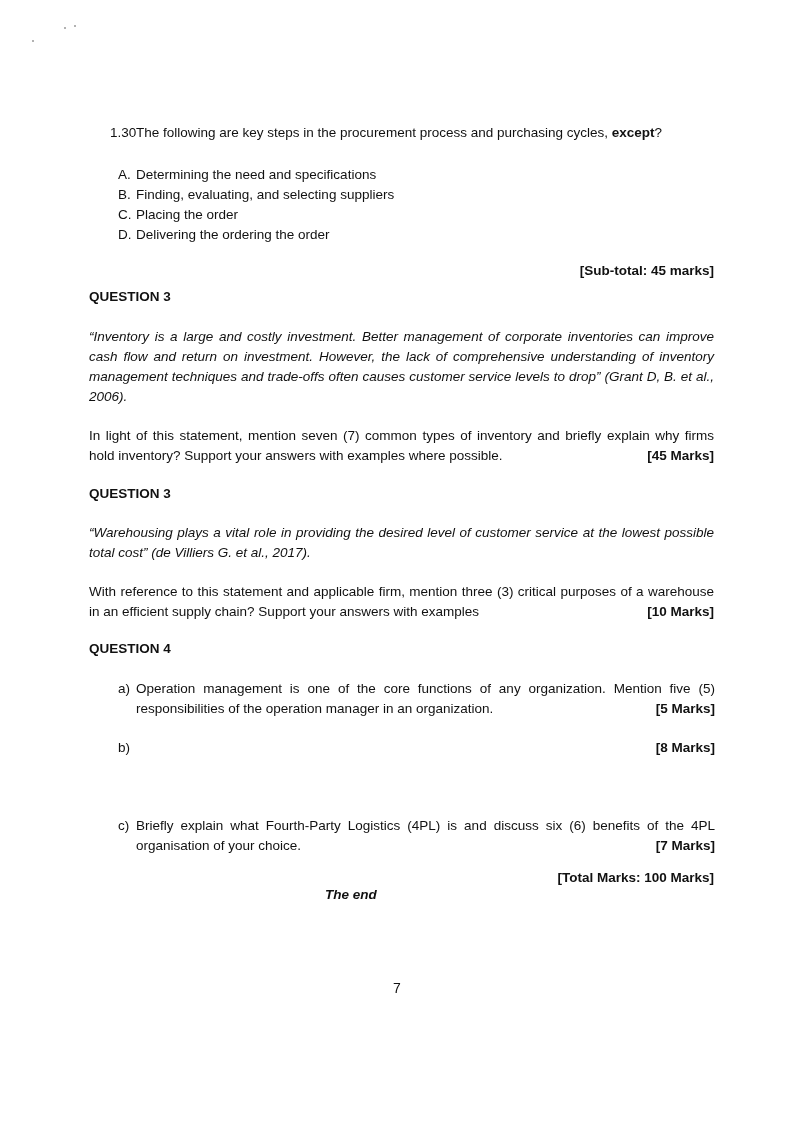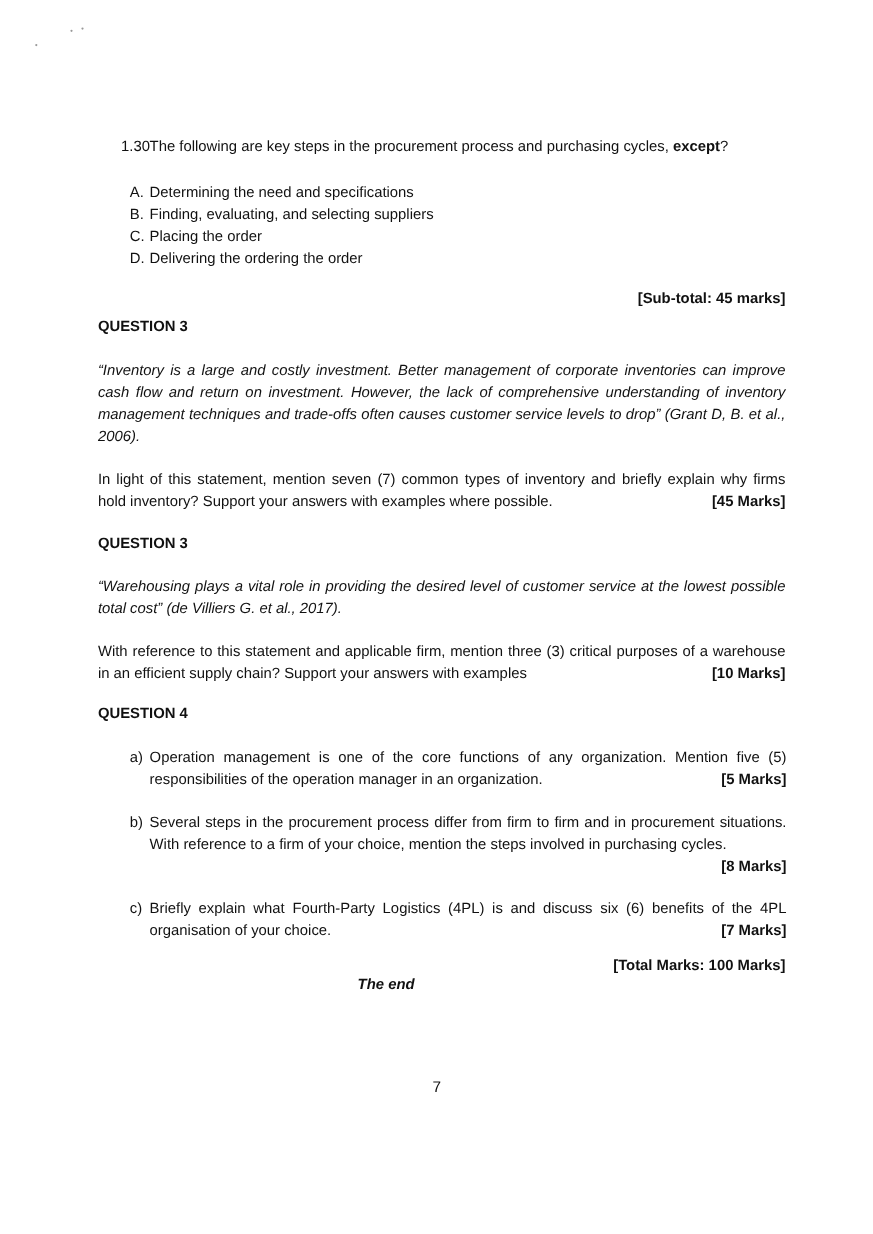--- a/index.html
+++ b/index.html
@@ -66,21 +66,21 @@
 
 <div class="abs heading" style="top:641px;">QUESTION 4</div>
 
 <div class="abs sub" style="top:679px;">
   <span class="lt">a)</span>
   <span class="body"><span>Operation management is one of the core functions of any organization. Mention five (5) responsibilities of the operation manager in an organization.</span> <span class="mark">[5 Marks]</span></span>
 </div>
 
 <div class="abs sub" style="top:738px;">
   <span class="lt">b)</span>
-  <span class="body"><span>Several steps in the procurement process differ from firm to firm and in procurement situations. With reference to a firm of your choice, mention the steps involved in purchasing cycles.</span> <span class="mark">[8 Marks]</span></span>
+  <span class="body"> <span class="mark">[8 Marks]</span></span>
 </div>
 
 <div class="abs sub" style="top:816px;">
   <span class="lt">c)</span>
   <span class="body"><span>Briefly explain what Fourth-Party Logistics (4PL) is and discuss six (6) benefits of the 4PL organisation of your choice.</span> <span class="mark">[7 Marks]</span></span>
 </div>
 
 <div class="abs right" style="top:870px;">[Total Marks: 100 Marks]</div>
 <div class="abs theend">The end</div>
 <div class="abs pagenum">7</div>

